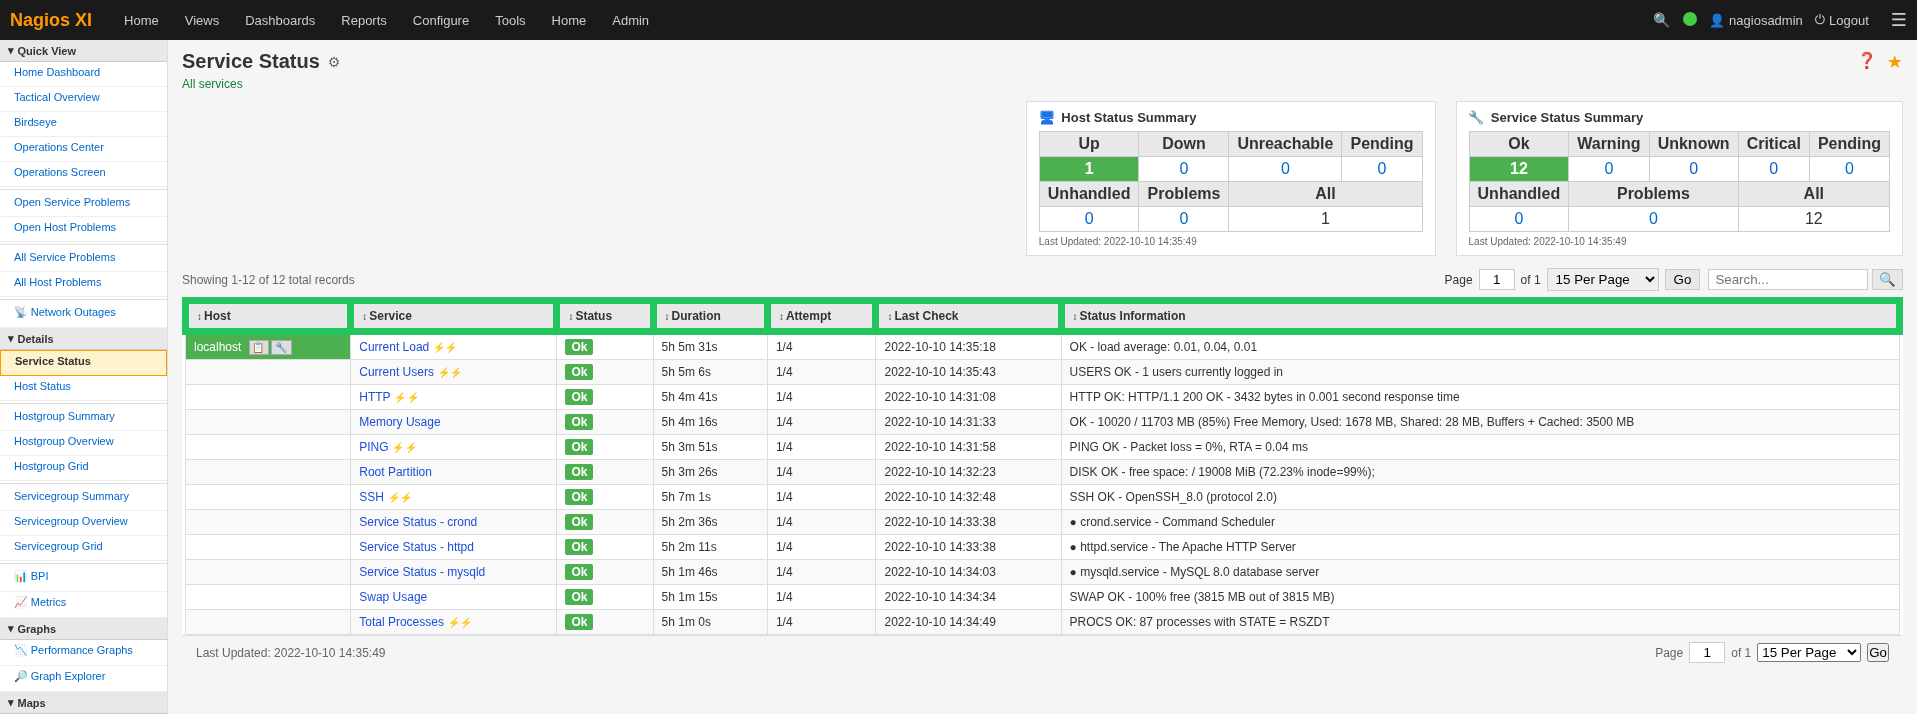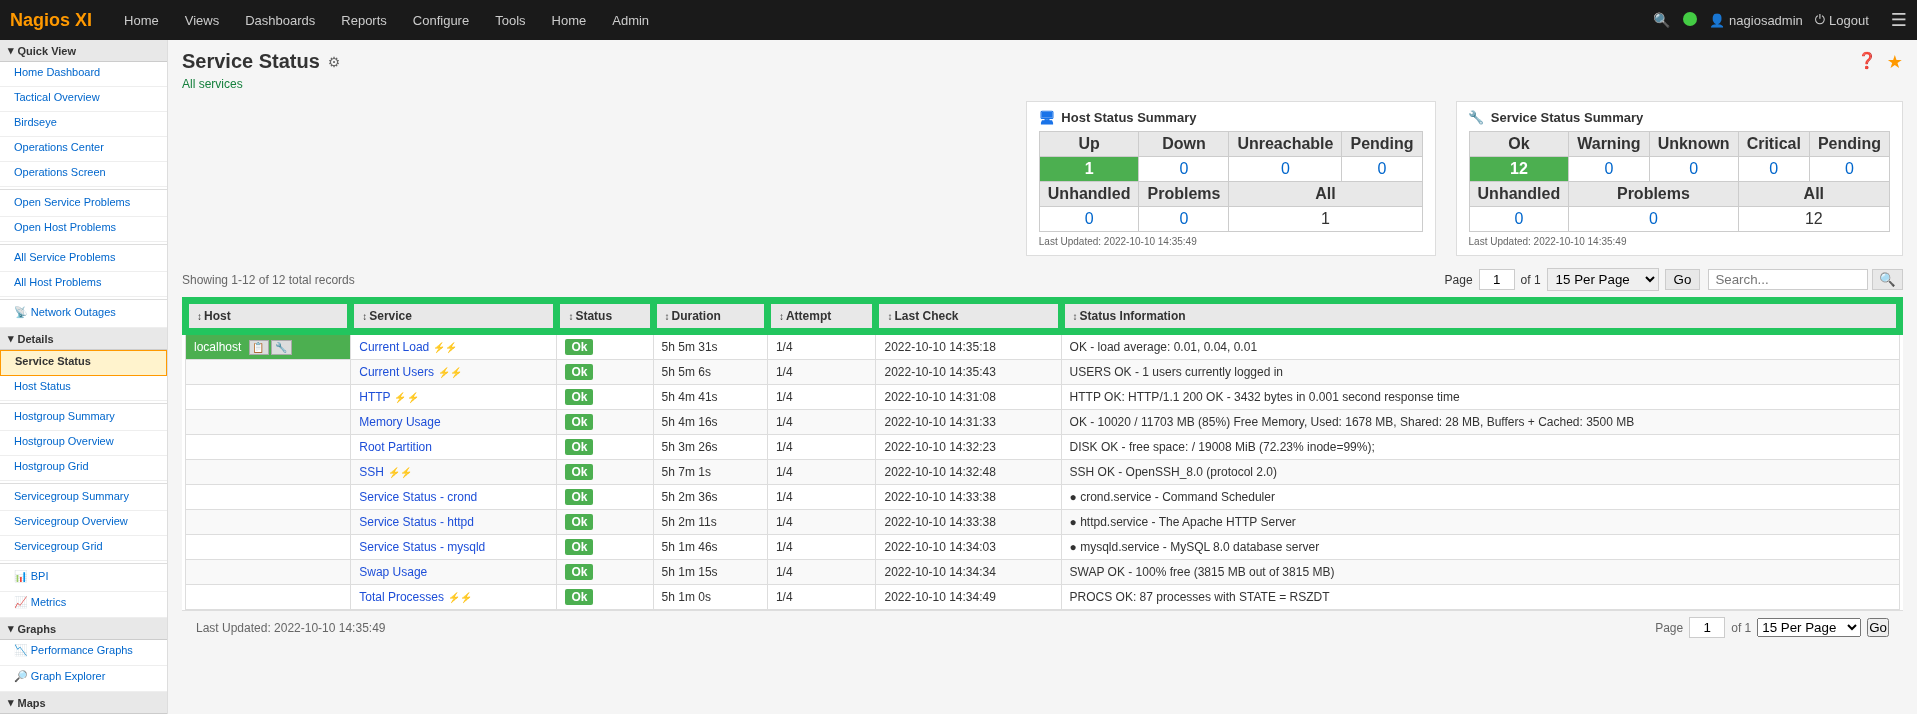--- a/index.html
+++ b/index.html
@@ -382,20 +382,29 @@
             <td></td>
             <td><a class="service-link">Memory Usage</a></td>
             <td><span class="status-ok">Ok</span></td>
             <td>5h 4m 16s</td>
             <td>1/4</td>
             <td>2022-10-10 14:31:33</td>
             <td>OK - 10020 / 11703 MB (85%) Free Memory, Used: 1678 MB, Shared: 28 MB, Buffers + Cached: 3500 MB</td>
           </tr>
           <tr>
             <td></td>
+            <td><a class="service-link">PING</a><span style="margin-left: 4px;"><span style="font-size:10px;color:#aaa">⚡⚡</span></span></td>
+            <td><span class="status-ok">Ok</span></td>
+            <td>5h 3m 51s</td>
+            <td>1/4</td>
+            <td>2022-10-10 14:31:58</td>
+            <td>PING OK - Packet loss = 0%, RTA = 0.04 ms</td>
+          </tr>
+          <tr>
+            <td></td>
             <td><a class="service-link">Root Partition</a></td>
             <td><span class="status-ok">Ok</span></td>
             <td>5h 3m 26s</td>
             <td>1/4</td>
             <td>2022-10-10 14:32:23</td>
             <td>DISK OK - free space: / 19008 MiB (72.23% inode=99%);</td>
           </tr>
           <tr>
             <td></td>
             <td><a class="service-link">SSH</a><span style="margin-left: 4px;"><span style="font-size:10px;color:#aaa">⚡⚡</span></span></td>

